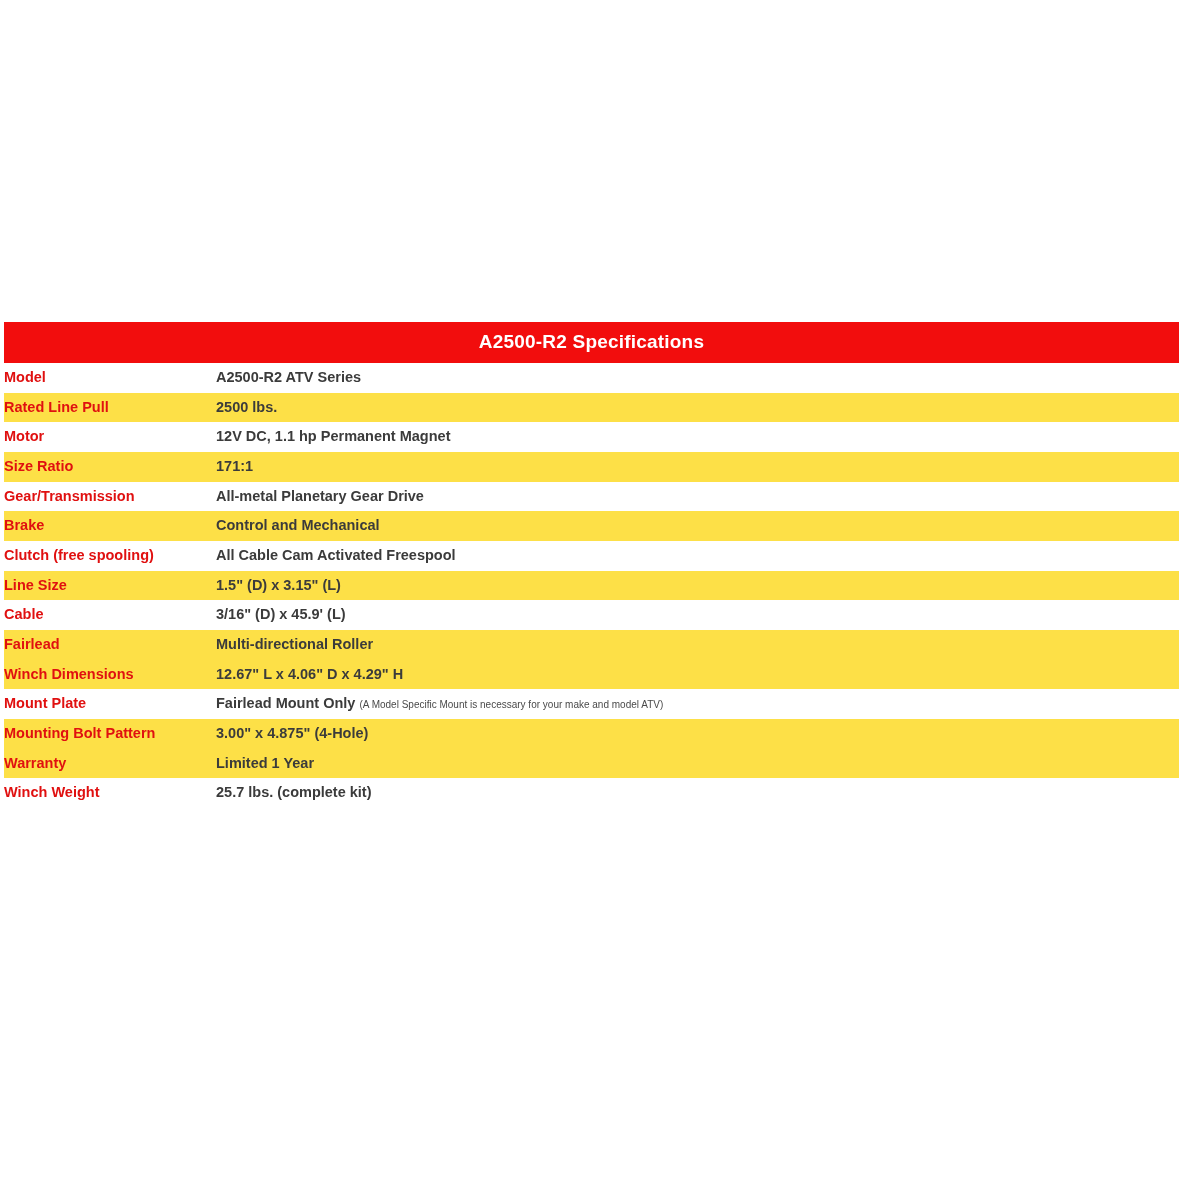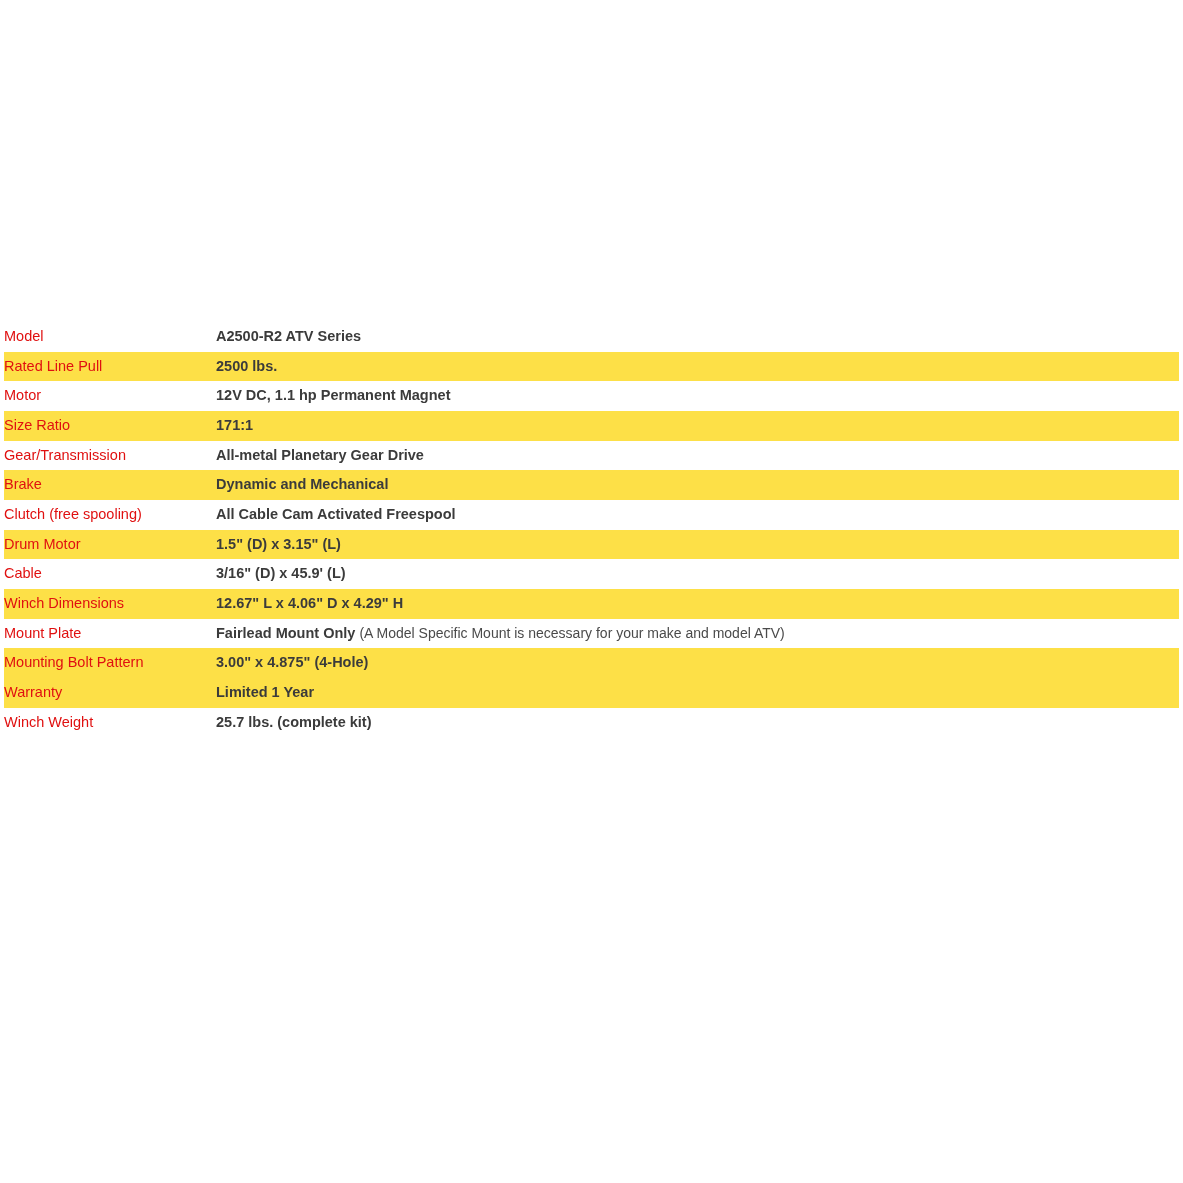--- a/index.html
+++ b/index.html
@@ -42,40 +42,41 @@
   }
   table.spec-table td {
     padding: 6px 0 7px 0;
     vertical-align: top;
     font-size: 14.5px;
     line-height: 1.15;
   }
   td.label-cell {
     width: 212px;
     color: #e01010;
-    font-weight: normal;
+    font-weight: bold;
     padding-left: 6px;
     white-space: nowrap;
   }
   td.value-cell {
     color: #3b3b3b;
     font-weight: bold;
     padding-left: 12px;
   }
   .value-note {
     font-weight: normal;
-    font-size: 14px;
+    font-size: 10px;
     color: #4a4a4a;
     letter-spacing: 0;
   }
 </style>
 </head>
 <body>
 
 <div class="spec-wrap">
+  <div class="spec-title">A2500-R2 Specifications</div>
   <table class="spec-table">
     <tbody>
         <tr class="odd-row">
           <td class="label-cell">Model</td>
           <td class="value-cell"><span>A2500-R2 ATV Series</span></td>
         </tr>
         <tr class="even-row">
           <td class="label-cell">Rated Line Pull</td>
           <td class="value-cell"><span>2500 lbs.</span></td>
         </tr>
@@ -86,33 +87,37 @@
         <tr class="even-row">
           <td class="label-cell">Size Ratio</td>
           <td class="value-cell"><span>171:1</span></td>
         </tr>
         <tr class="odd-row">
           <td class="label-cell">Gear/Transmission</td>
           <td class="value-cell"><span>All-metal Planetary Gear Drive</span></td>
         </tr>
         <tr class="even-row">
           <td class="label-cell">Brake</td>
-          <td class="value-cell"><span>Dynamic and Mechanical</span></td>
+          <td class="value-cell"><span>Control and Mechanical</span></td>
         </tr>
         <tr class="odd-row">
           <td class="label-cell">Clutch (free spooling)</td>
           <td class="value-cell"><span>All Cable Cam Activated Freespool</span></td>
         </tr>
         <tr class="even-row">
-          <td class="label-cell">Drum Motor</td>
+          <td class="label-cell">Line Size</td>
           <td class="value-cell"><span>1.5" (D) x 3.15" (L)</span></td>
         </tr>
         <tr class="odd-row">
           <td class="label-cell">Cable</td>
           <td class="value-cell"><span>3/16" (D) x 45.9' (L)</span></td>
+        </tr>
+        <tr class="even-row">
+          <td class="label-cell">Fairlead</td>
+          <td class="value-cell"><span>Multi-directional Roller</span></td>
         </tr>
         <tr class="even-row">
           <td class="label-cell">Winch Dimensions</td>
           <td class="value-cell"><span>12.67" L x 4.06" D x 4.29" H</span></td>
         </tr>
         <tr class="odd-row">
           <td class="label-cell">Mount Plate</td>
           <td class="value-cell"><span>Fairlead Mount Only</span> <span class="value-note">(A Model Specific Mount is necessary for your make and model ATV)</span></td>
         </tr>
         <tr class="even-row">

